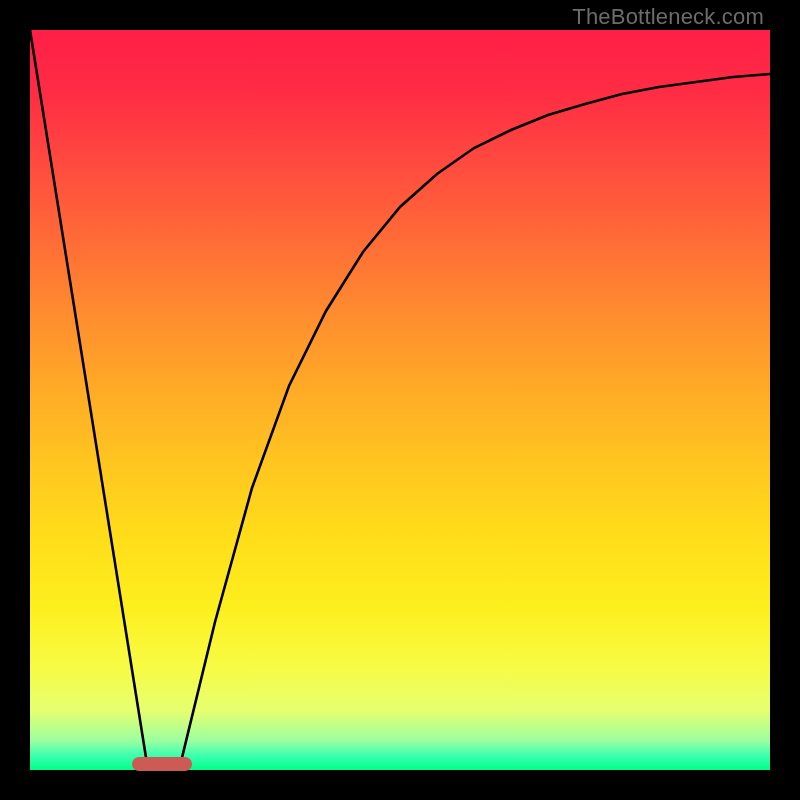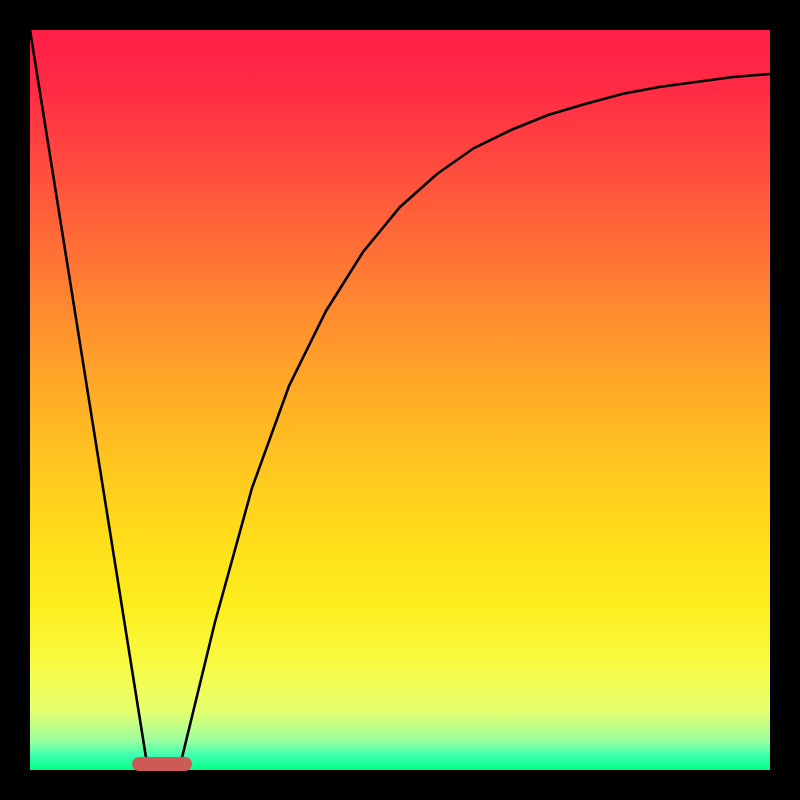--- a/index.html
+++ b/index.html
@@ -87,13 +87,14 @@
                L 592 64
                L 629 57
                L 666 52
                L 703 47
                L 740 44"></path>
     </svg>
 
     <div class="marker" style="left:102px; width:60px; bottom:-1px;"></div>
   </div>
 
+  <div class="watermark">TheBottleneck.com</div>
 </div>
 
 </body></html>

